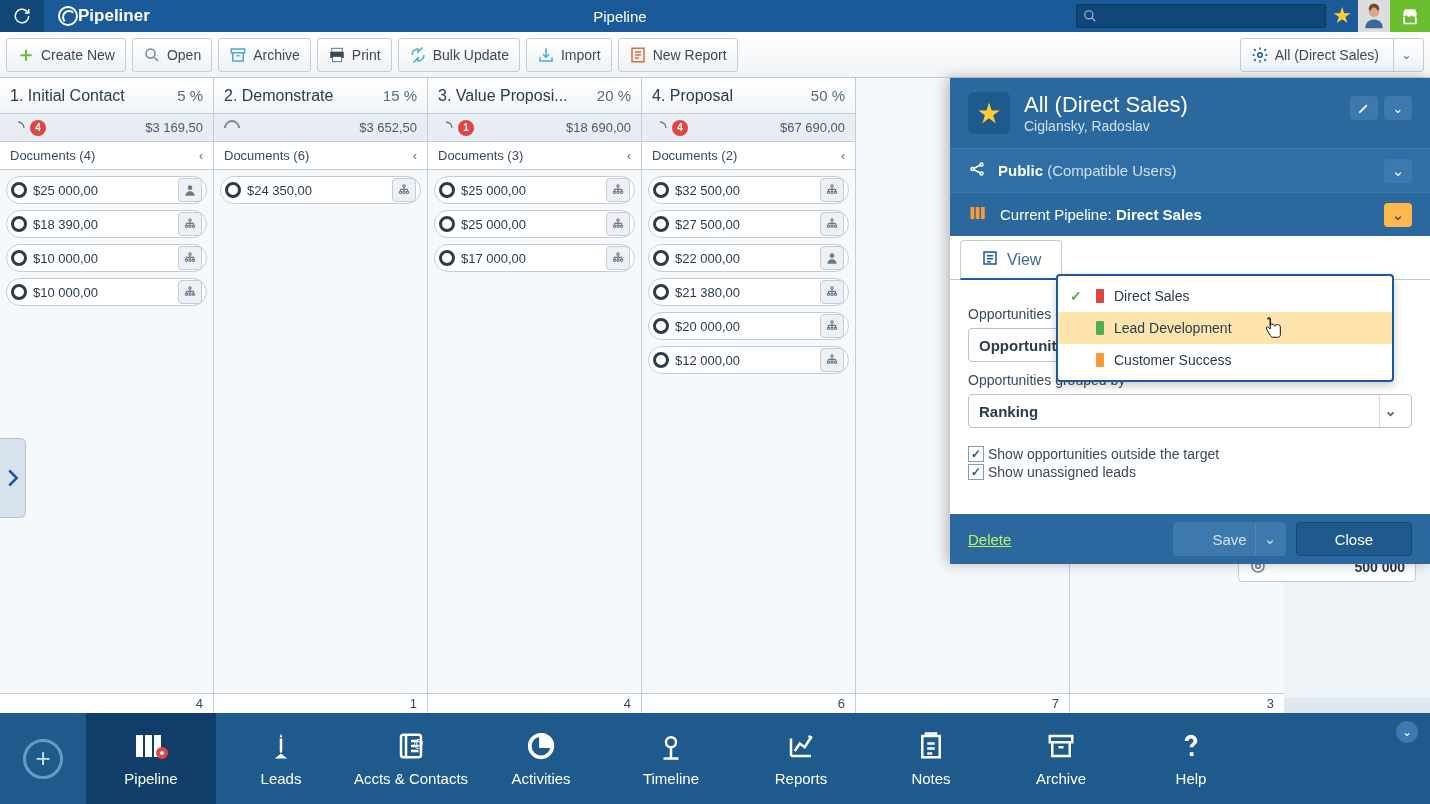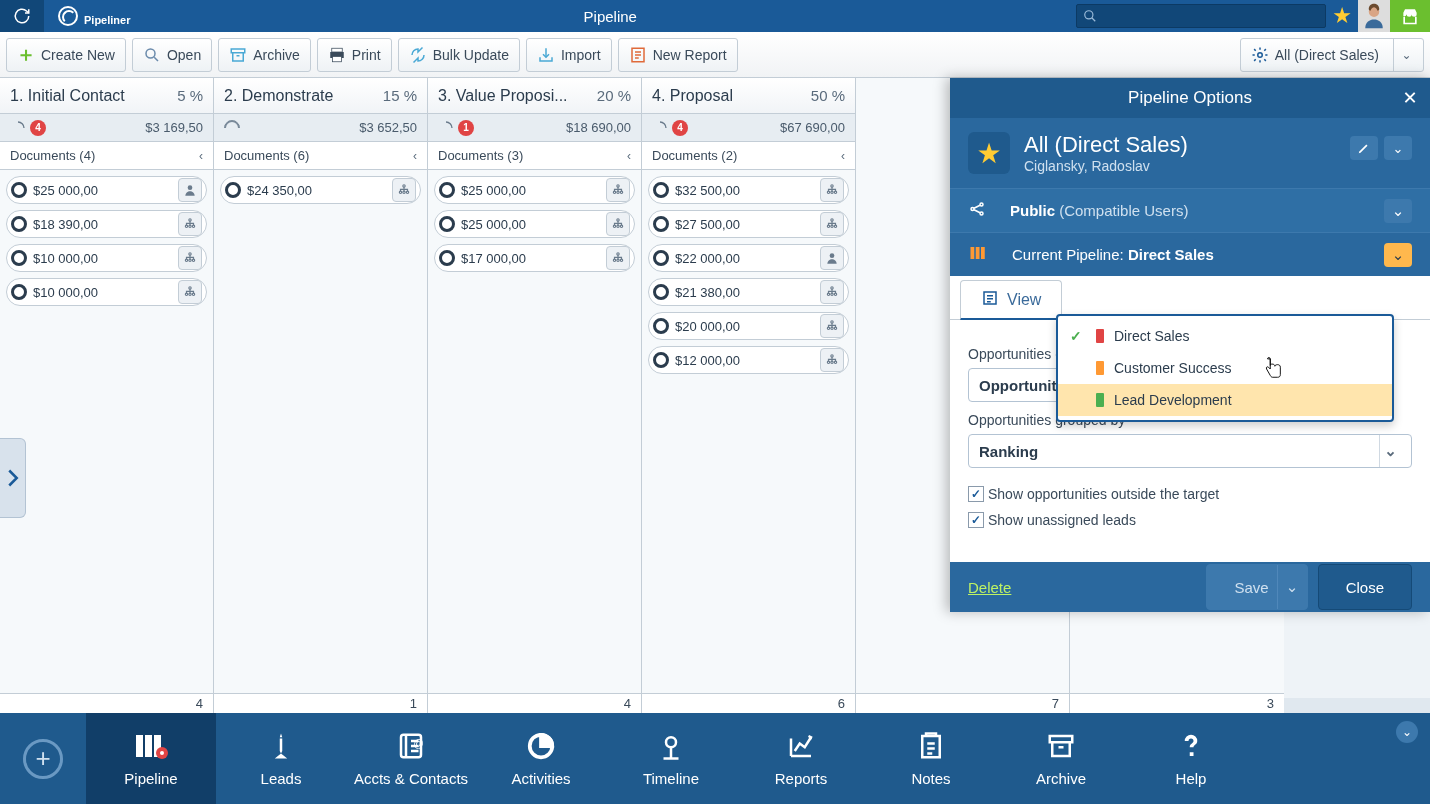--- a/index.html
+++ b/index.html
@@ -1,20 +1,20 @@
 <!DOCTYPE html>
 <html><head>
 <meta charset="utf-8">
 <style>
 *{box-sizing:border-box;margin:0;padding:0;font-family:"Segoe UI",Arial,sans-serif}
 html,body{width:1430px;height:804px;overflow:hidden;background:#e0e8ef}
 
 .titlebar{height:32px;background:#1a5a98;display:flex;align-items:center;color:#fff;font-size:14px}
 .tb-sync{width:44px;height:32px;background:#114778;display:flex;align-items:center;justify-content:center;cursor:pointer}
-.tb-logo{display:flex;align-items:flex-end;gap:6px;padding:0 14px;font-weight:600;font-size:11px}
+.tb-logo{display:flex;align-items:center;padding:0 14px;font-weight:600;font-size:17px}
 .tb-logo-icon{width:20px;height:20px;border:2px solid #fff;border-radius:50%;position:relative}
 .tb-logo-icon::after{content:"";position:absolute;width:10px;height:10px;border:2px solid #fff;border-radius:50%;top:2px;left:2px;border-right-color:transparent;border-bottom-color:transparent}
 .tb-center{flex:1;text-align:center;font-size:15px}
 .tb-search{width:250px;height:24px;background:#114778;border:1px solid #0c3a64;border-radius:2px;display:flex;align-items:center;padding:0 6px}
 .tb-search input{background:transparent;border:none;outline:none;color:#fff;flex:1;font-size:13px}
 .tb-star{width:32px;height:32px;display:flex;align-items:center;justify-content:center;color:#ffcc33;font-size:22px;cursor:pointer}
 .tb-avatar{width:32px;height:32px;background:#ddd;display:flex;align-items:center;justify-content:center}
 .tb-avatar svg{width:28px;height:28px}
 .tb-cart{width:40px;height:32px;background:#6bbf2f;display:flex;align-items:center;justify-content:center;color:#fff}
 
@@ -50,21 +50,21 @@
 
 .panel{position:absolute;right:0;top:78px;width:480px;background:#2a689e;box-shadow:-4px 0 12px rgba(0,0,0,.25);z-index:20;color:#fff}
 .panel-hdr{height:40px;background:#1f5a8d;display:flex;align-items:center;justify-content:center;font-size:17px;position:relative}
 .panel-close{position:absolute;right:8px;top:8px;width:24px;height:24px;display:flex;align-items:center;justify-content:center;cursor:pointer;font-size:18px}
 .panel-star-row{display:flex;align-items:center;padding:14px 18px;gap:14px;background:#2a689e;position:relative}
 .panel-star{width:42px;height:42px;background:#1f5a8d;border-radius:6px;display:flex;align-items:center;justify-content:center;color:#ffcc33;font-size:28px}
 .panel-title{font-size:22px}
 .panel-sub{font-size:14px;color:#cfe0ef}
 .panel-icons{position:absolute;right:18px;top:18px;display:flex;gap:6px}
 .panel-iconbtn{width:28px;height:24px;background:#3d79ad;border-radius:4px;display:flex;align-items:center;justify-content:center;cursor:pointer;font-size:13px}
-.panel-row{height:44px;display:flex;align-items:center;padding:12px 18px;gap:24px;font-size:15px;border-top:1px solid #3d79ad;position:relative}
+.panel-row{height:44px;display:flex;align-items:center;padding:12px 18px;gap:12px;font-size:15px;border-top:1px solid #3d79ad;position:relative}
 .panel-row.pub{background:#2f6fa5}
 .panel-row .rlabel{flex:1}
 .panel-row .rdd{width:28px;height:24px;background:#3d79ad;border-radius:4px;display:flex;align-items:center;justify-content:center;cursor:pointer}
 .panel-row.cur .rdd{background:#ffb84d;color:#2b3c4d}
 .panel-row .light{color:#cfe0ef}
 
 .panel-tabs{background:#ffffff;color:#2b3c4d}
 .ptab-bar{height:44px;display:flex;border-bottom:1px solid #c3cdd6}
 .ptab{flex:0 0 auto;padding:0 20px;display:flex;align-items:center;gap:8px;font-size:16px;color:#3a6a9a;border:1px solid #c3cdd6;border-bottom:2px solid #1a5a98;background:#fff;border-top-left-radius:4px;border-top-right-radius:4px;margin:4px 0 -1px 10px;height:40px}
 .ptab-content{padding:16px 18px;position:relative}
@@ -73,21 +73,21 @@
 .ptab-ctrls{display:flex;gap:12px;align-items:center}
 .sel{height:34px;border:1px solid #b3c3d3;border-radius:4px;background:#fff;display:flex;align-items:center;padding:0 10px;font-size:15px;font-weight:600;color:#2b3c4d;flex:1;justify-content:space-between;cursor:pointer}
 .sel .arr{width:22px;text-align:center;color:#5a6b7c;border-left:1px solid #d0d9e2;height:32px;display:flex;align-items:center;justify-content:center;margin-left:8px}
 .btn-arrange{height:34px;padding:0 18px;border:1px solid #6aa9e4;background:linear-gradient(#e8f2fc,#d8ebfb);color:#1a5a98;border-radius:4px;font-weight:600;font-size:15px;cursor:pointer}
 .za{display:flex;align-items:center;gap:4px;font-size:14px;color:#3a4a5a}
 .chk{width:16px;height:16px;border:1px solid #8a9aab;background:#fff;display:inline-flex;align-items:center;justify-content:center;color:#1a5a98;font-size:12px;font-weight:700}
 .chk::after{content:"✓"}
 .panel-foot{height:50px;background:#2a689e;display:flex;align-items:center;padding:0 18px;gap:10px;font-size:15px}
 .panel-foot .del{color:#bef264;text-decoration:underline;cursor:pointer}
 .panel-foot .ff-spacer{flex:1}
-.panel-foot .pbtn{height:46px;padding:0 27px;border-radius:4px;display:flex;align-items:center;justify-content:flex-end;cursor:pointer}
+.panel-foot .pbtn{height:34px;padding:0 38px;border-radius:4px;display:flex;align-items:center;justify-content:flex-end;cursor:pointer}
 .pbtn.save{background:#3d79ad;color:#cfe0ef;border:1px solid #3d79ad;position:relative;padding-right:38px}
 .pbtn.save .sarr{position:absolute;right:0;top:0;bottom:0;width:30px;border-left:1px solid #5088ba;display:flex;align-items:center;justify-content:center}
 .pbtn.close{background:#1f5a8d;border:1px solid #154a77}
 
 .dd-list{position:absolute;left:106px;top:-6px;width:338px;background:#fff;border:2px solid #1a5a98;border-radius:4px;z-index:30;padding:4px 0;box-shadow:0 4px 10px rgba(0,0,0,.2)}
 .dd-item{height:32px;display:flex;align-items:center;padding:0 12px;gap:10px;font-size:14px;color:#2b3c4d;cursor:pointer}
 .dd-item.sel-it{background:#ffe5ad}
 .dd-item .chkm{width:16px;color:#4caf50;font-weight:700}
 .dd-item .sw{width:8px;height:14px;border-radius:1px}
 
@@ -504,24 +504,20 @@
 <div class="peek">
   <span class="ticon"><svg width="18" height="18" viewBox="0 0 24 24" fill="none" stroke="#6a7b8c" stroke-width="2">
         <circle cx="12" cy="12" r="8"></circle>
         <circle cx="12" cy="12" r="3"></circle>
       </svg></span>
   <span style="flex:1"></span>
   <span>500 000</span>
 </div>
 
 <div class="panel">
-  <div class="panel-hdr">
-    <span>Pipeline Options</span>
-    <div class="panel-close">✕</div>
-  </div>
   <div class="panel-star-row">
     <div class="panel-star">★</div>
     <div>
       <div class="panel-title">All (Direct Sales)</div>
       <div class="panel-sub">Ciglansky, Radoslav</div>
     </div>
     <div class="panel-icons">
       <div class="panel-iconbtn">
           <svg width="14" height="14" viewBox="0 0 24 24" fill="#fff">
             <path d="M3 21l3-1 12-12-2-2L4 18l-1 3z"></path>
@@ -560,29 +556,29 @@
       </div>
     </div>
     <div class="ptab-content">
 
       <div class="dd-list" id="ddlist">
           <div class="dd-item">
             <span class="chkm">✓</span>
             <span class="sw" style="background:#e04444"></span>
             <span>Direct Sales</span>
           </div>
+          <div class="dd-item sel-it">
+            <span class="chkm"></span>
+            <span class="sw" style="background:#4caf50"></span>
+            <span>Lead Development</span>
+          </div>
           <div class="dd-item">
             <span class="chkm"></span>
             <span class="sw" style="background:#ff9933"></span>
             <span>Customer Success</span>
-          </div>
-          <div class="dd-item sel-it">
-            <span class="chkm"></span>
-            <span class="sw" style="background:#4caf50"></span>
-            <span>Lead Development</span>
           </div>
         </div>
       <svg class="cursor-hand" style="left:312px;top:36px" width="22" height="26" viewBox="0 0 24 28">
           <path d="M9 3v11l-2-2c-1-1-3 0-2 2l4 7c1 2 2 2 3 2h5c2 0 3-1 3-3v-8c0-4-6-3-6-1 0-3-5-3-5-1V3c0-2-3-2-3 0z" fill="#fff" stroke="#000" stroke-width="1"></path>
         </svg>
 
       <div class="ptab-label">Opportunities ordered by</div>
       <div class="ptab-ctrls">
         <div class="sel" style="flex:0 0 196px">
             <span>Opportunity Value</span>
@@ -593,21 +589,21 @@
             <span class="chk"></span>
             <span>Z/A</span>
           </div>
       </div>
       <div class="ptab-label">Opportunities grouped by</div>
       <div class="sel">
           <span>Ranking</span>
           <span class="arr">⌄</span>
         </div>
       <div style="height:18px"></div>
-      <div class="za" style="margin-bottom:10px">
+      <div class="za" style="margin-bottom:2px">
           <span class="chk"></span>
           <span>Show opportunities outside the target</span>
         </div>
       <div class="za">
           <span class="chk"></span>
           <span>Show unassigned leads</span>
         </div>
       <div style="height:18px"></div>
     </div>
   </div>

